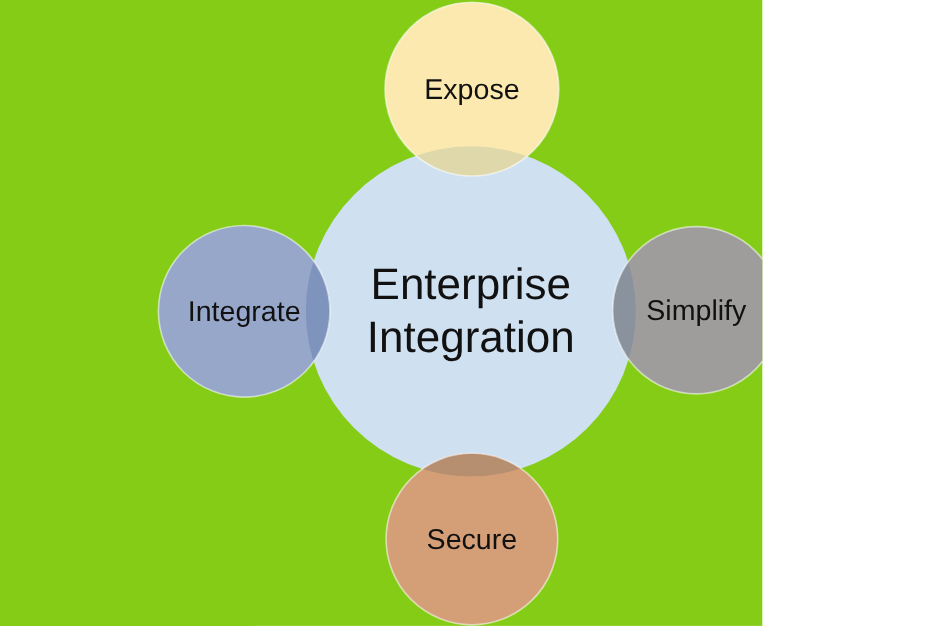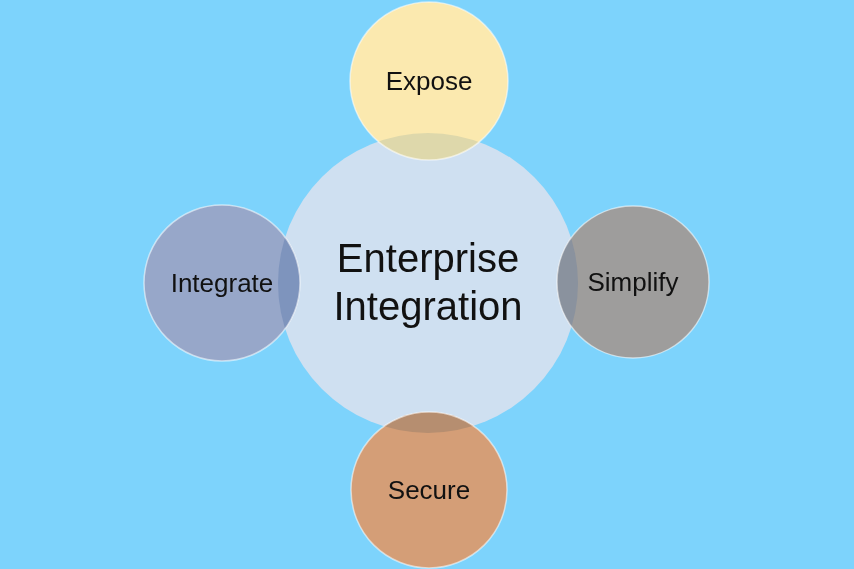--- a/index.html
+++ b/index.html
@@ -2,23 +2,23 @@
 <html><head>
 <meta charset="utf-8">
 <style>
   html, body {
     margin: 0;
     padding: 0;
     background: #ffffff;
   }
   .stage {
     position: relative;
-    width: 854px;
+    width: 693px;
     height: 569px;
-    background: #7dd3fc;
+    background: #84cc16;
     overflow: hidden;
     font-family: "Liberation Sans", sans-serif;
   }
   svg { display: block; }
   .node-label {
     font-family: "Liberation Sans", sans-serif;
     font-size: 26px;
     fill: #111111;
     text-anchor: middle;
   }

